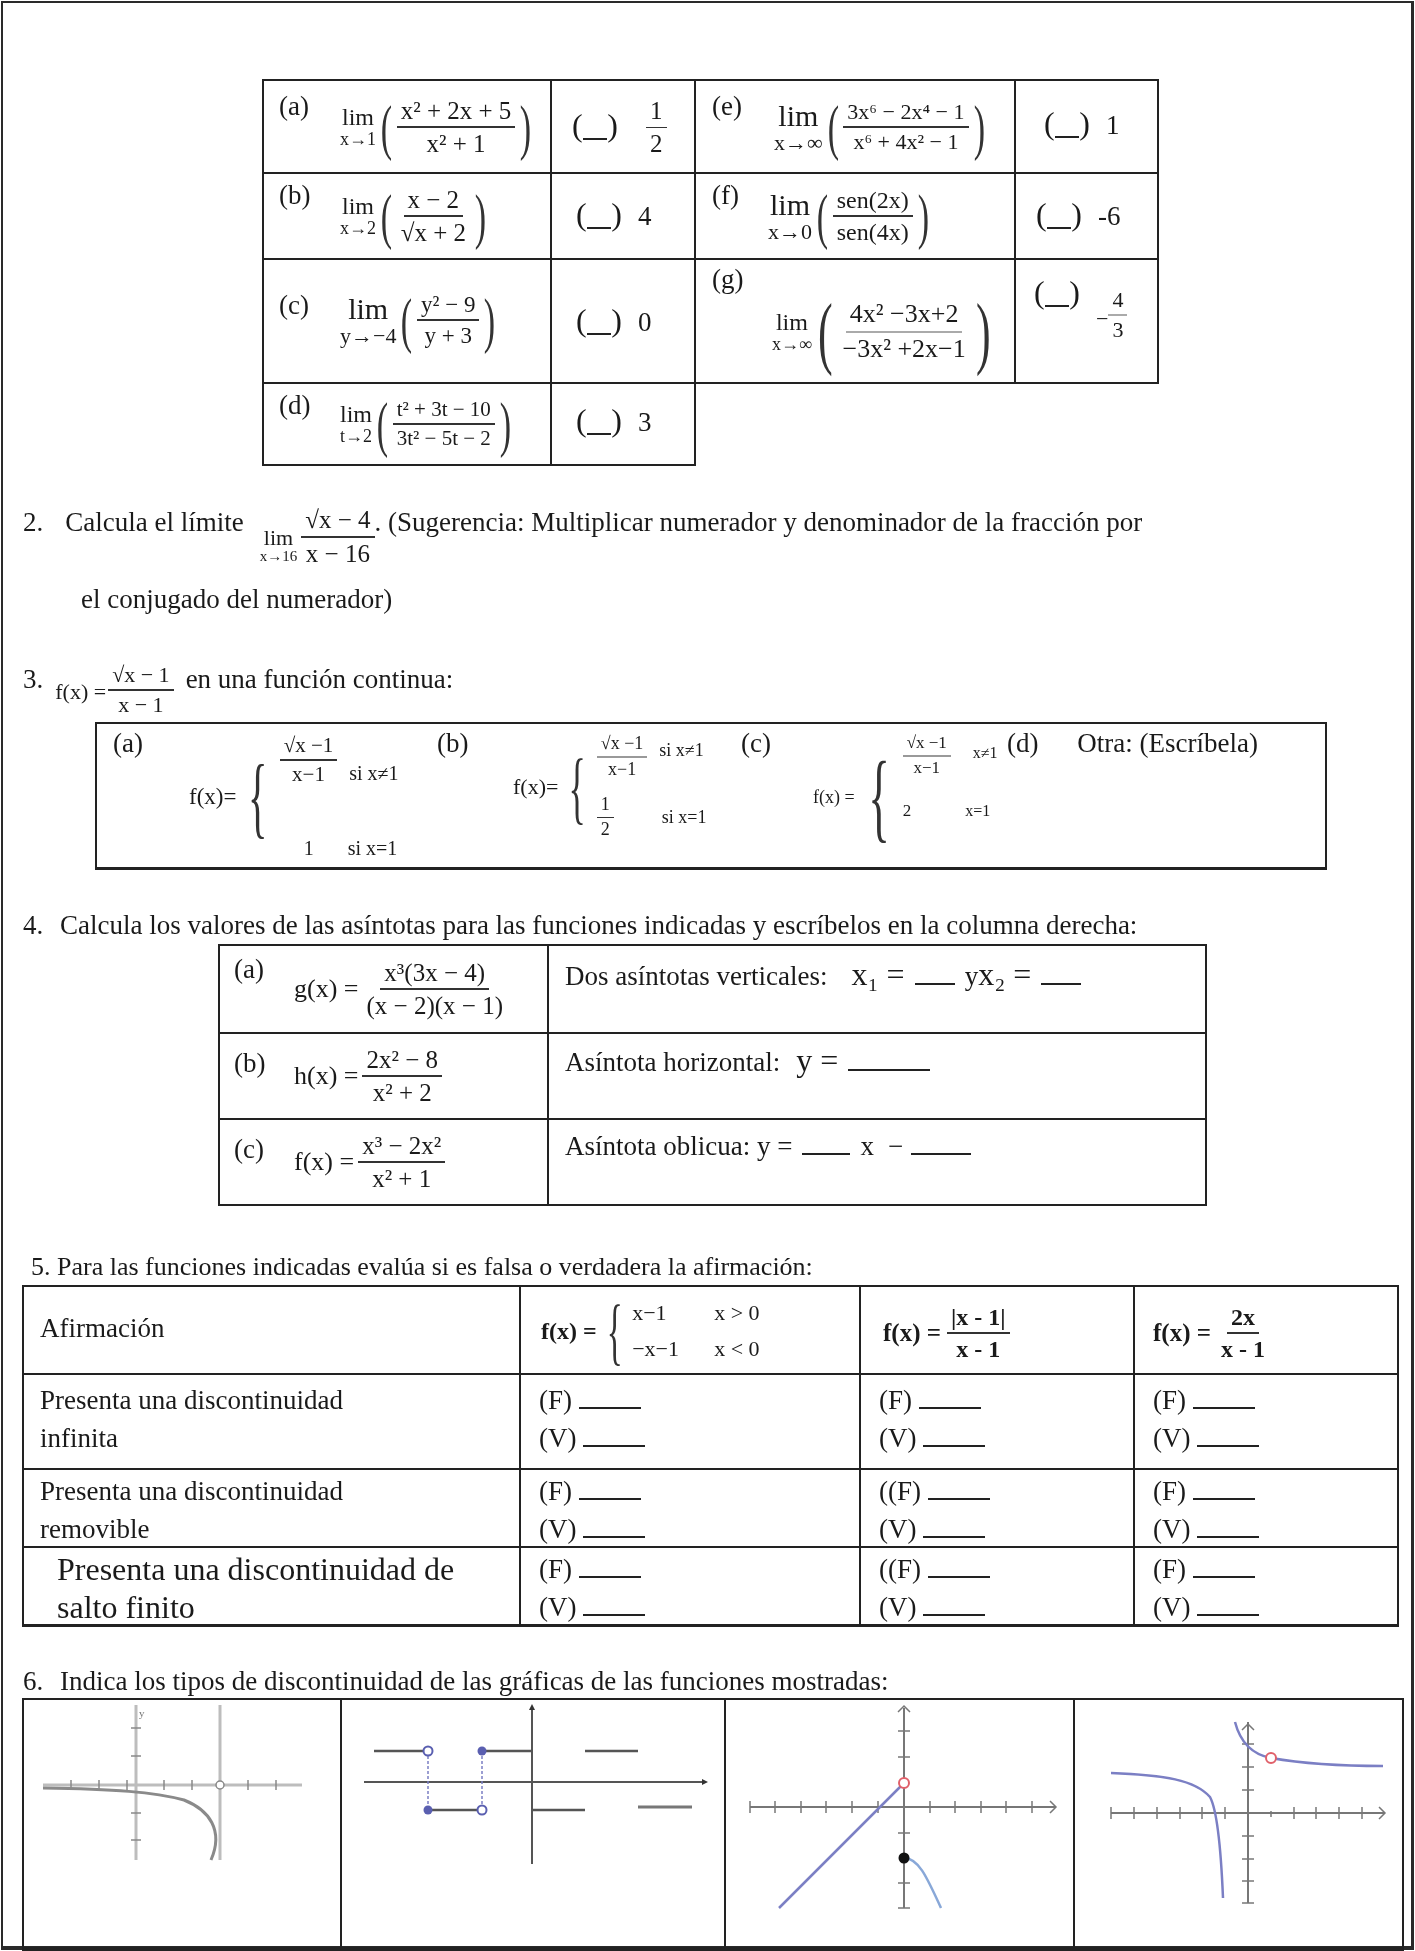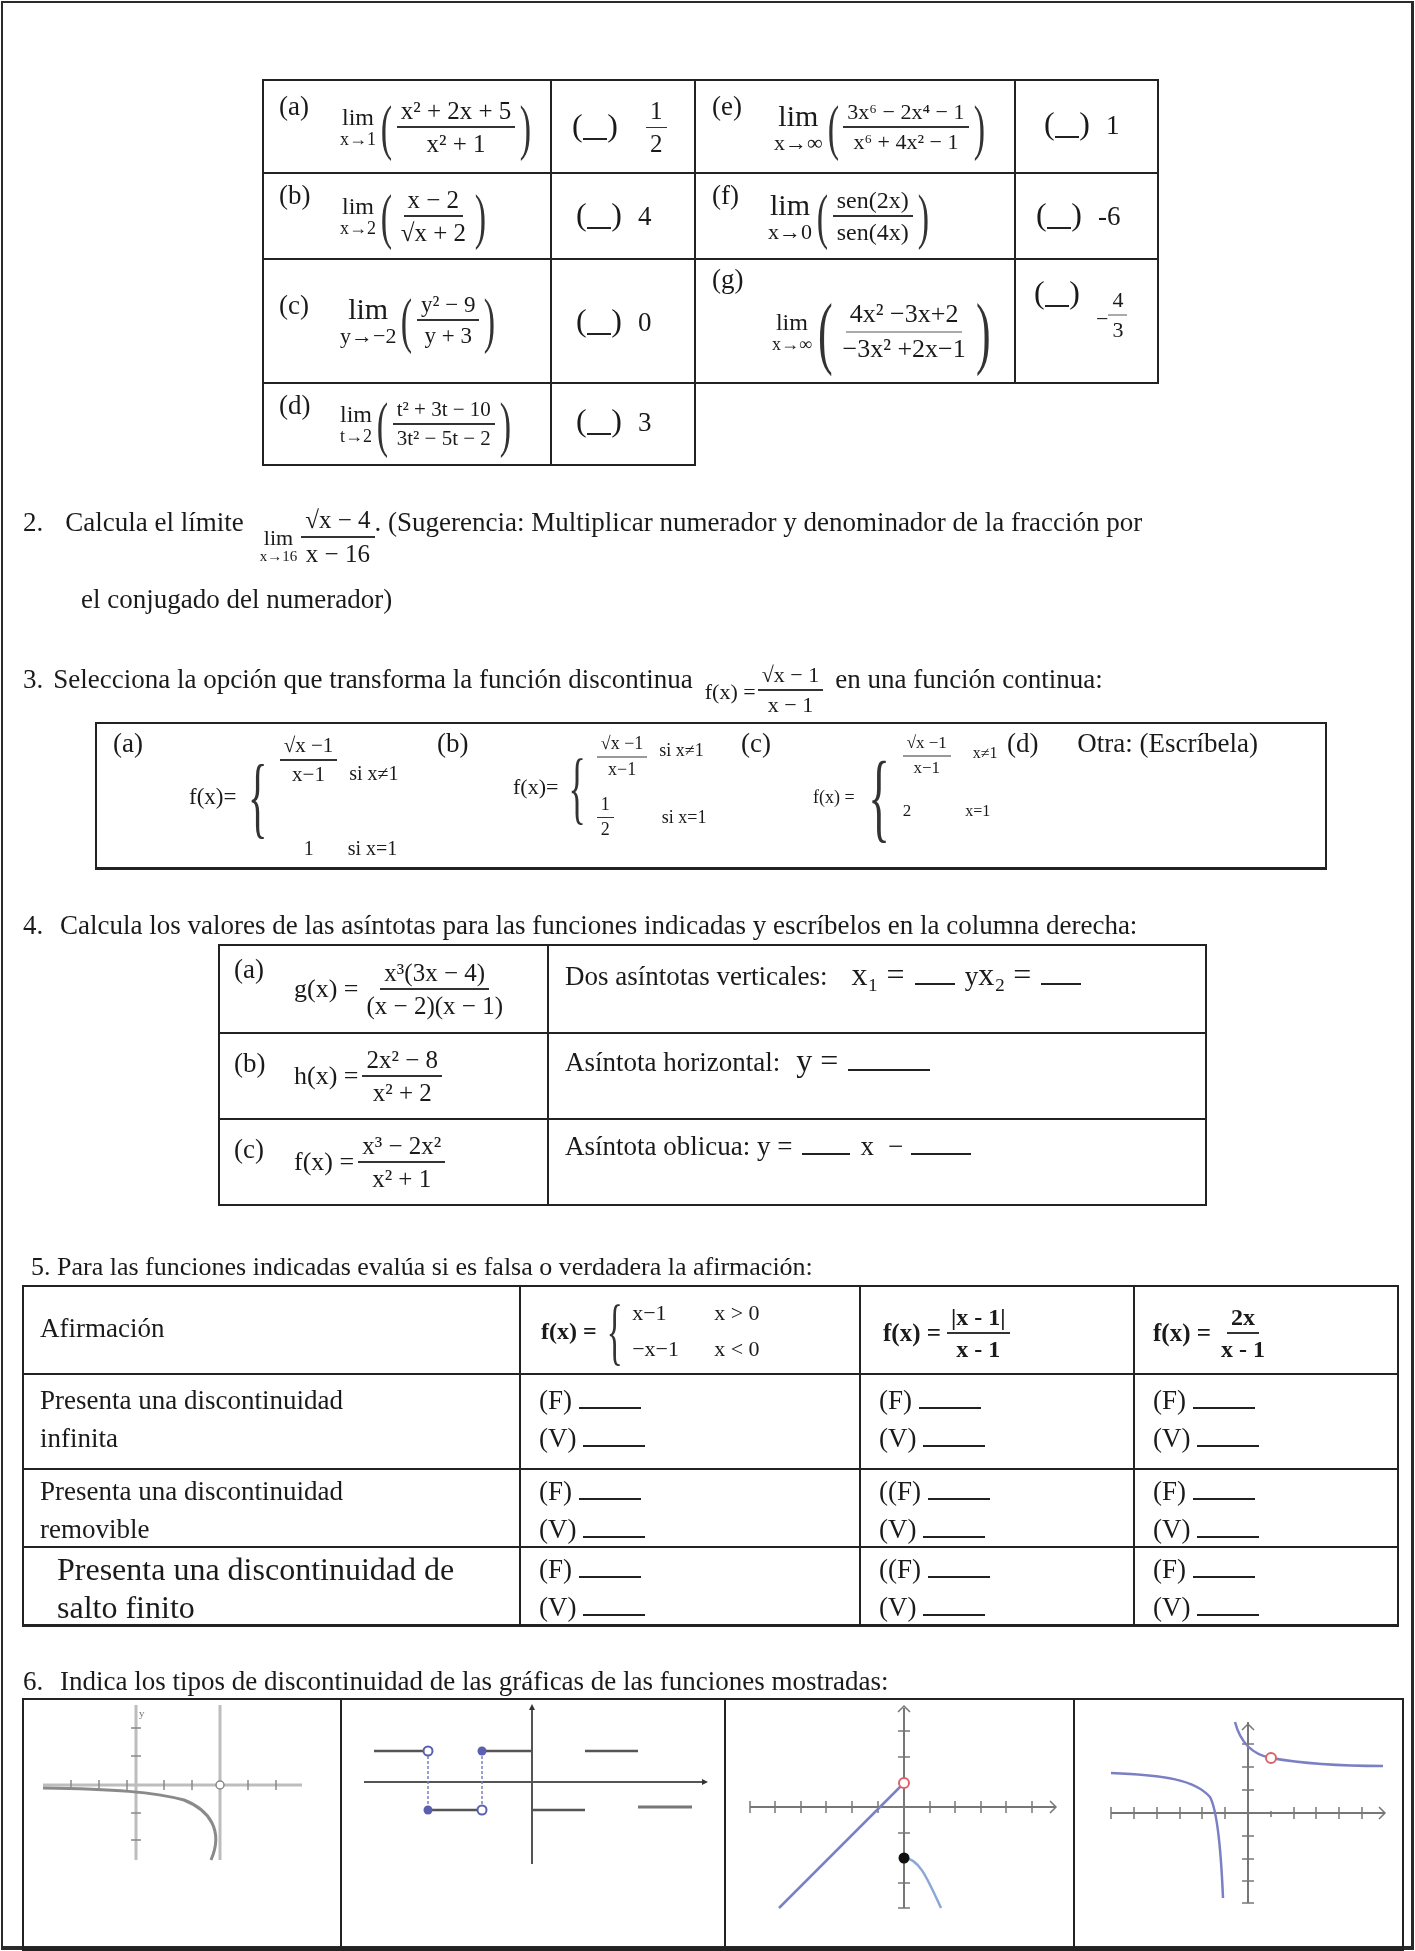--- a/index.html
+++ b/index.html
@@ -139,21 +139,21 @@
           <span>-6</span>
         </div>
       </td>
     </tr>
     <tr style="height:124px">
       <td>
         <span class="lbl" style="left:15px; top:30px">(c)</span>
         <div class="expr" style="left:76px; top:20px; height:80px">
           <span class="lim big">
                 <span class="l1">lim</span>
-                <span class="l2">y→−2</span>
+                <span class="l2">y→−4</span>
               </span>
           <span class="paren">(</span>
           <span class="frac" style="font-size:23px">
                 <span class="n">y² − 9</span>
                 <span class="d">y + 3</span>
               </span>
           <span class="paren">)</span>
         </div>
       </td>
       <td>
@@ -232,21 +232,20 @@
     <span class="frac it" style="font-size:25px; margin-left:4px">
         <span class="n">√x − 4</span>
         <span class="d">x − 16</span>
       </span>
     <span>. (Sugerencia: Multiplicar numerador y denominador de la fracción por</span>
   </div>
   <div class="abs q" style="left:78px; top:580px">el conjugado del numerador)</div>
 
   <div class="abs q" style="left:20px; top:660px; display:flex; align-items:flex-start">
     <span>3.</span>
-    <span style="margin-left:10px">Selecciona la opción que transforma la función discontinua</span>
     <span style="margin-left:12px; margin-top:16px; font-size:22px">f(x) =</span>
     <span class="frac" style="font-size:22px; margin-left:2px">
         <span class="n">√x − 1</span>
         <span class="d">x − 1</span>
       </span>
     <span style="margin-left:12px">en una función continua:</span>
   </div>
 
   <div class="abs" style="left:92px; top:719px; width:1232px; height:148px; border:2px solid #222; border-bottom-width:3px;">
 

